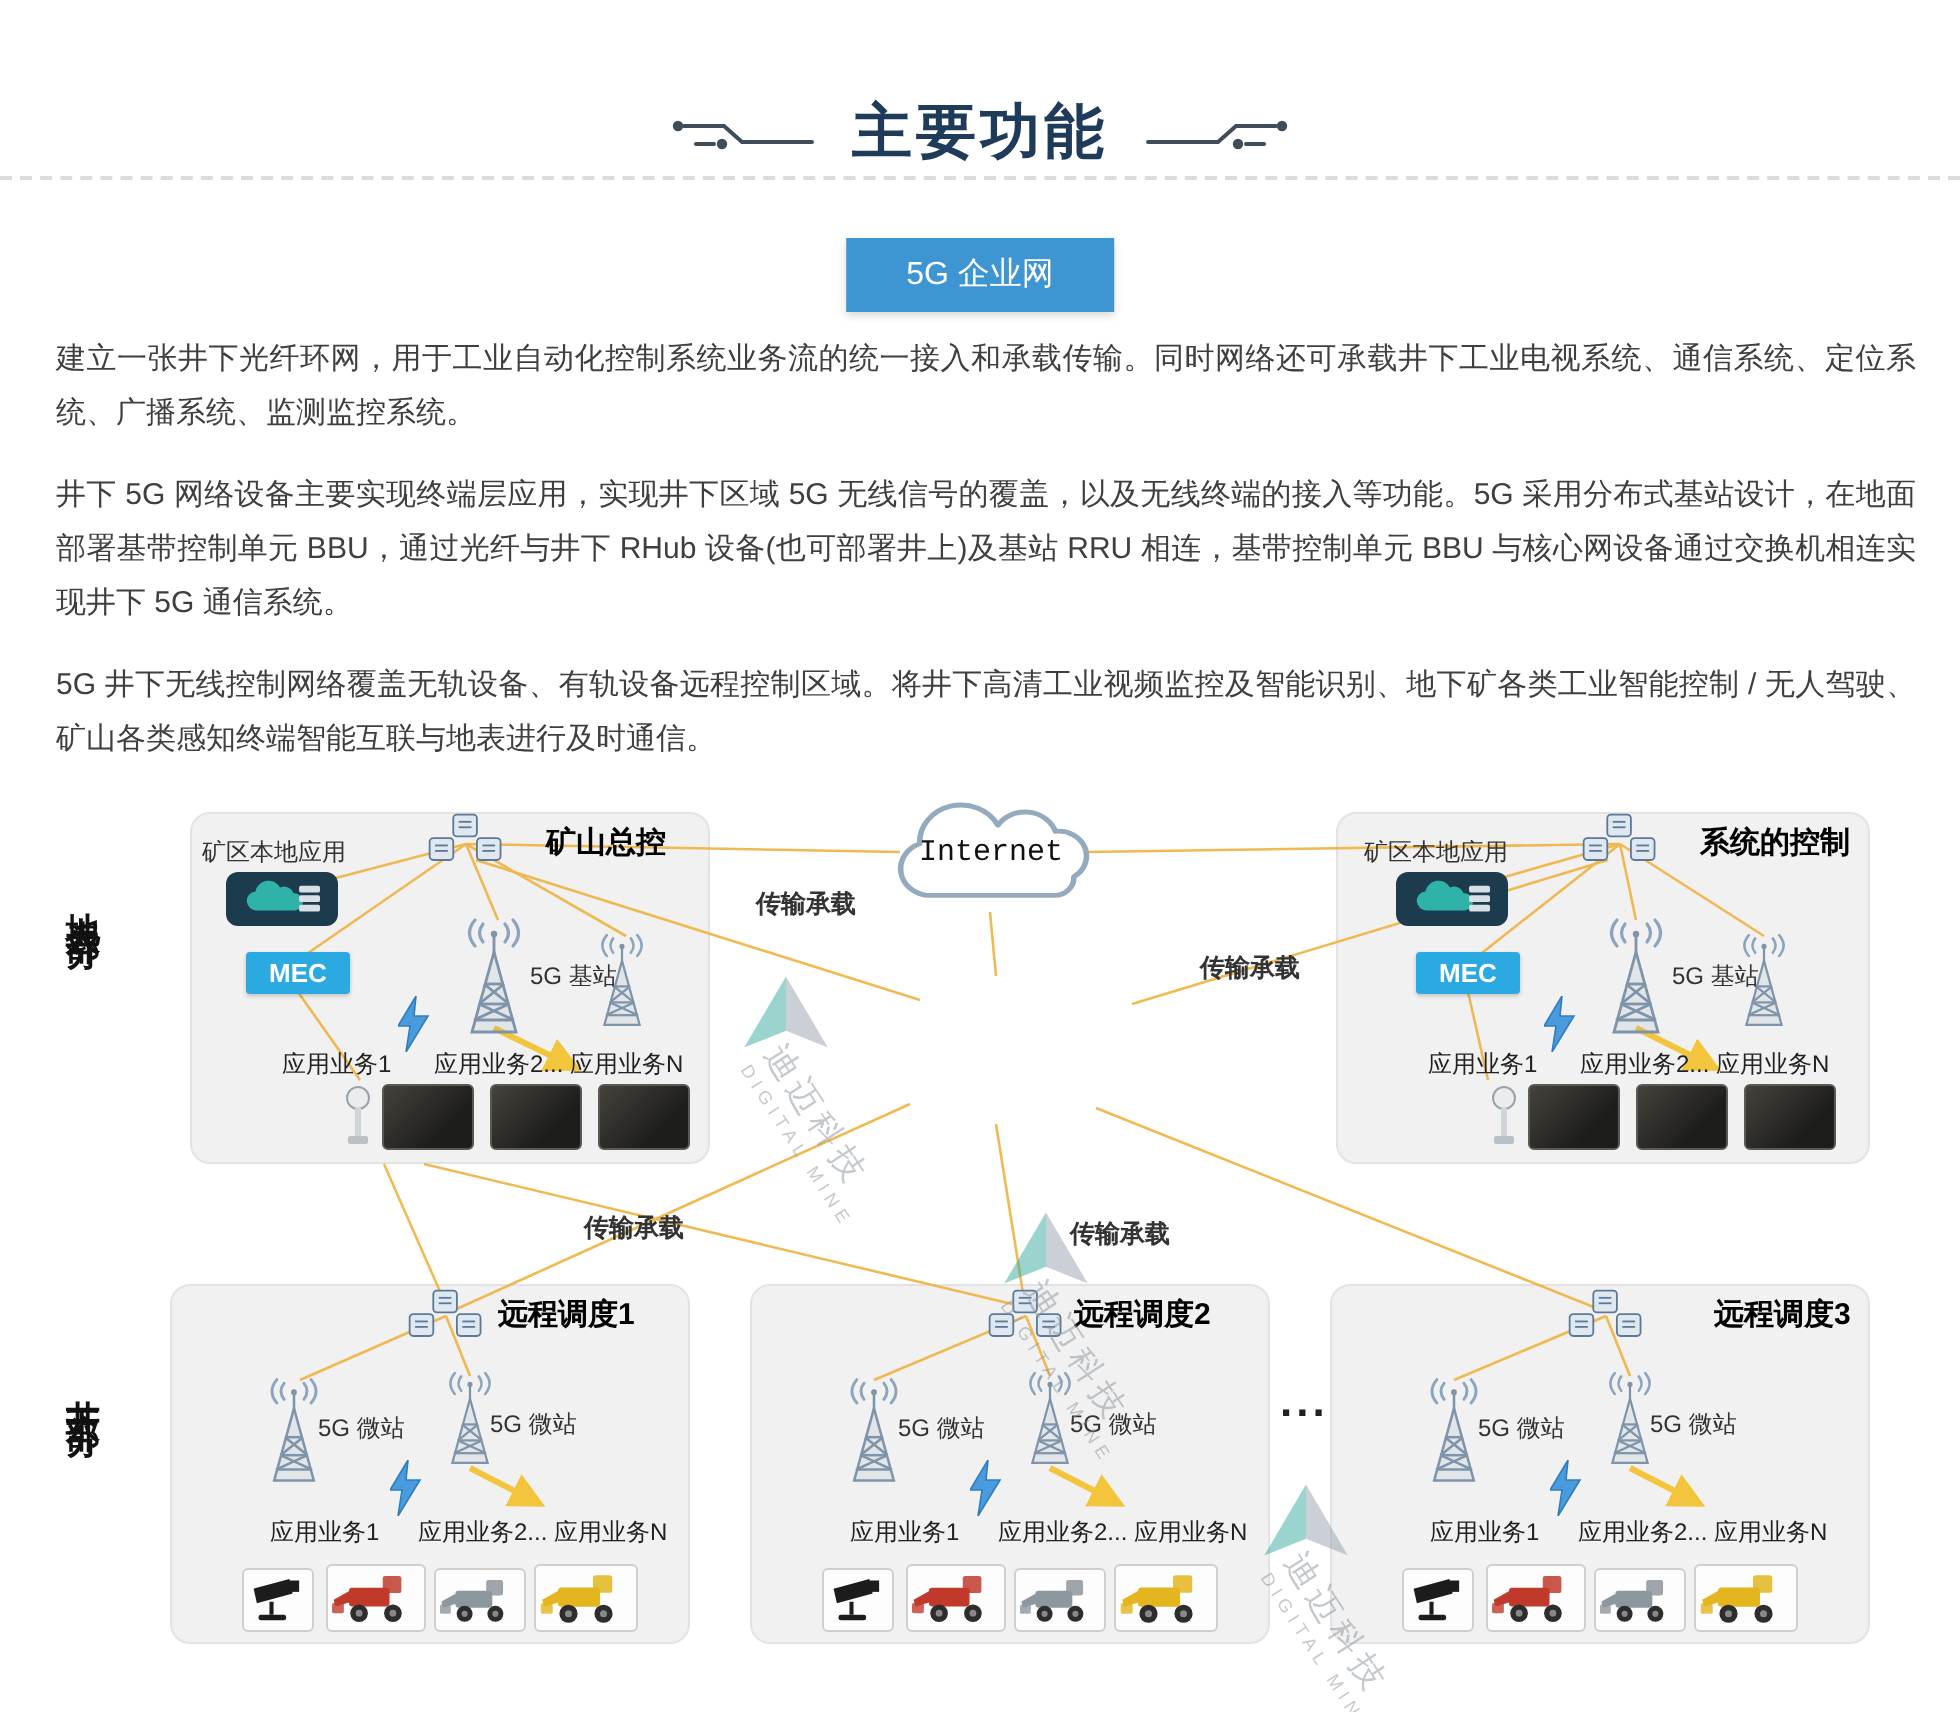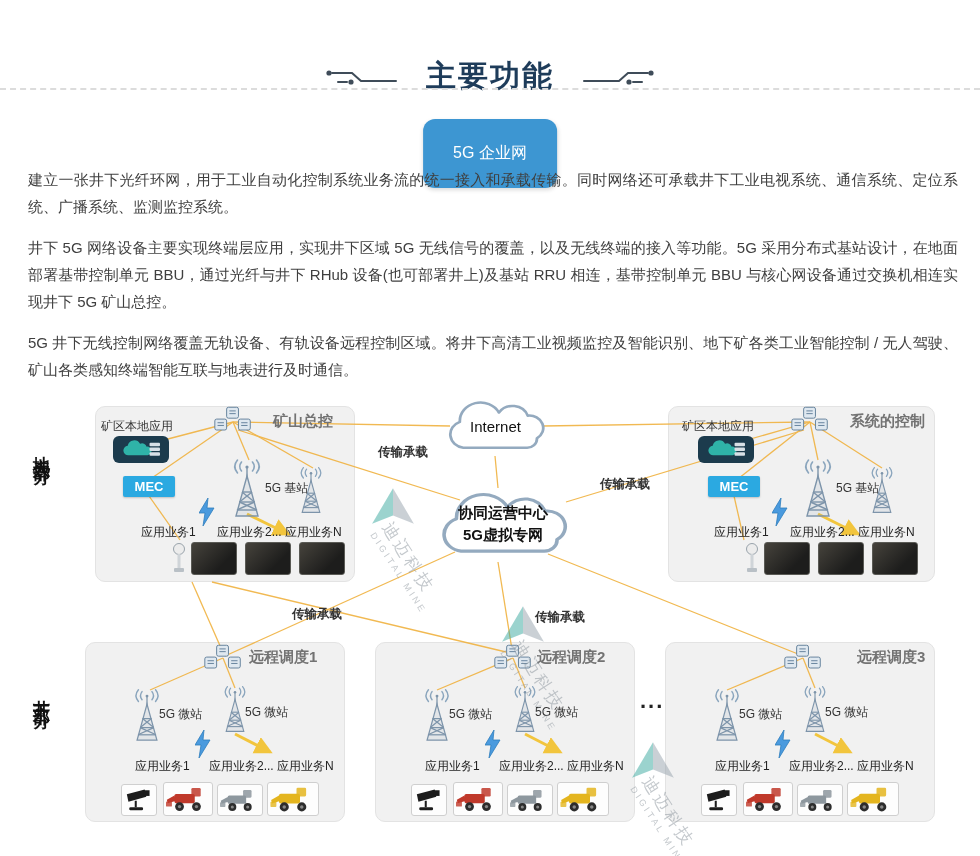--- a/index.html
+++ b/index.html
@@ -1,46 +1,46 @@
 <!DOCTYPE html>
 <html><head>
 <meta charset="utf-8">
 <style>
   * { box-sizing: border-box; }
   body { margin:0; background:#ffffff; font-family:"Liberation Sans","DejaVu Sans",sans-serif; color:#333; }
   .page { position:relative; width:980px; height:856px; background:#fff; overflow:hidden; }
 
   
   .title-row { position:absolute; top:44px; left:0; width:100%; display:flex; align-items:center; justify-content:center; gap:16px; }
-  .page-title { font-size:30px; font-weight:700; color:#1e3c5a; letter-spacing:2px; margin:12px; }
+  .page-title { font-size:30px; font-weight:700; color:#1e3c5a; letter-spacing:2px; margin:2px; }
   .deco-right { transform:scaleX(-1); }
   .dashed-rule { position:absolute; top:88px; left:0; width:100%; border-top:2px dashed #dcdcdc; }
   .badge { position:absolute; top:119px; left:50%; transform:translateX(-50%); background:#3d96d2; color:#fff;
-           font-size:16px; padding:24px 30px; border-radius:12px; box-shadow:0 2px 4px rgba(0,0,0,.15); cursor:pointer; }
+           font-size:16px; padding:8px 30px; border-radius:0; box-shadow:0 2px 4px rgba(0,0,0,.15); cursor:pointer; }
 
   
   .paragraphs { position:absolute; top:167px; left:28px; right:22px; }
   .paragraphs p { margin:0 0 15px 0; font-size:15px; line-height:1.78; color:#3f3f3f; text-align:justify; }
 
   
   .diagram { position:absolute; top:390px; left:0; width:980px; height:466px; }
   .panel { position:absolute; background:#f1f1f1; border:1px solid #e3e3e3; border-radius:10px; z-index:1; }
   .lines { position:absolute; left:0; top:0; z-index:2; pointer-events:none; }
   .g { position:absolute; z-index:3; }
   .g > * { position:absolute; }
-  .site-title { font-size:15px; font-weight:700; color:#737373; white-space:nowrap; }
+  .site-title { font-size:15px; font-weight:700; color:#000000; white-space:nowrap; }
   .small-label { font-size:12px; color:#333; white-space:nowrap; }
   .svc { font-size:12px; color:#222; white-space:nowrap; }
   .mec-box { background:#2ba9e1; color:#fff; font-weight:700; font-size:13px; text-align:center; line-height:21px; border-radius:2px; box-shadow:0 1px 2px rgba(0,0,0,.2); }
   .dark-appliance { background:#1c3b4d; border-radius:6px; display:flex; align-items:center; justify-content:center; }
   .thumb { background:linear-gradient(135deg,#46433c,#1d1d1c 70%); border:1px solid #5a5a55; border-radius:3px; }
   .vthumb { background:#fdfdfd; border:1px solid #cfcfcf; border-radius:3px; display:flex; align-items:flex-end; justify-content:center; padding:2px; }
   .vlabel { position:absolute; writing-mode:vertical-rl; text-orientation:upright; font-weight:700; font-size:17px; color:#111; letter-spacing:4px; z-index:3; }
   .transport { position:absolute; font-size:12.5px; font-weight:700; color:#333; z-index:3; white-space:nowrap; }
-  .cloud-g { position:absolute; z-index:3; }
+  .cloud-g { position:absolute; z-index:3;font-family:Liberation Mono, monospace; }
   .cloud-g svg.cloudshape { position:absolute; left:0; top:0; width:100%; height:100%; }
   .cloud-label { position:absolute; inset:0; display:flex; flex-direction:column; align-items:center; justify-content:center; font-size:15px; color:#111; }
   .cloud-label.bold { font-weight:700; line-height:1.45; }
   .ellipsis { position:absolute; font-size:22px; font-weight:700; color:#222; letter-spacing:2px; z-index:3; }
   .watermark { position:absolute; z-index:4; opacity:.5; pointer-events:none; }
   .wm-text { position:absolute; left:26px; top:32px; transform:rotate(57deg); transform-origin:0 0; color:#8b949c; white-space:nowrap; }
   .wm-cn { font-size:17px; letter-spacing:3px; }
   .wm-en { font-size:9px; letter-spacing:3px; }
 </style>
 </head>
@@ -144,21 +144,21 @@
       </g>
       <circle cx="5" cy="7" r="2.6" fill="#3f4c59"></circle>
       <circle cx="27" cy="16" r="2.6" fill="#3f4c59"></circle>
     </svg>
   </div>
   <div class="dashed-rule"></div>
   <div class="badge">5G 企业网</div>
 
   <div class="paragraphs">
     <p>建立一张井下光纤环网，用于工业自动化控制系统业务流的统一接入和承载传输。同时网络还可承载井下工业电视系统、通信系统、定位系统、广播系统、监测监控系统。</p>
-    <p>井下 5G 网络设备主要实现终端层应用，实现井下区域 5G 无线信号的覆盖，以及无线终端的接入等功能。5G 采用分布式基站设计，在地面部署基带控制单元 BBU，通过光纤与井下 RHub 设备(也可部署井上)及基站 RRU 相连，基带控制单元 BBU 与核心网设备通过交换机相连实现井下 5G 矿山总控。</p>
+    <p>井下 5G 网络设备主要实现终端层应用，实现井下区域 5G 无线信号的覆盖，以及无线终端的接入等功能。5G 采用分布式基站设计，在地面部署基带控制单元 BBU，通过光纤与井下 RHub 设备(也可部署井上)及基站 RRU 相连，基带控制单元 BBU 与核心网设备通过交换机相连实现井下 5G 通信系统。</p>
     <p>5G 井下无线控制网络覆盖无轨设备、有轨设备远程控制区域。将井下高清工业视频监控及智能识别、地下矿各类工业智能控制 / 无人驾驶、矿山各类感知终端智能互联与地表进行及时通信。</p>
   </div>
 
   <div class="diagram">
 
     <div class="panel" style="left:95px;top:16px;width:260px;height:176px;"></div>
     <div class="panel" style="left:668px;top:16px;width:267px;height:176px;"></div>
     <div class="panel" style="left:85px;top:252px;width:260px;height:180px;"></div>
     <div class="panel" style="left:375px;top:252px;width:260px;height:180px;"></div>
     <div class="panel" style="left:665px;top:252px;width:270px;height:180px;"></div>
@@ -214,29 +214,20 @@
     <div class="transport" style="left:292px;top:216px;">传输承载</div>
     <div class="transport" style="left:535px;top:219px;">传输承载</div>
 
     <div class="cloud-g" style="left:438px;top:4px;width:115px;height:64px;">
       <svg class="cloudshape" viewBox="0 0 100 62" preserveAspectRatio="none">
           <use href="#sym-cloud"></use>
         </svg>
       <div class="cloud-label">Internet</div>
     </div>
 
-    <div class="cloud-g" style="left:428px;top:94px;width:150px;height:80px;">
-      <svg class="cloudshape" viewBox="0 0 100 62" preserveAspectRatio="none">
-          <use href="#sym-cloud"></use>
-        </svg>
-      <div class="cloud-label bold">
-        <span>协同运营中心</span>
-        <span>5G虚拟专网</span>
-      </div>
-    </div>
 
     <div class="g" style="left:95px;top:16px;width:260px;height:176px;">
       <svg style="left:118px;top:0;width:40px;height:28px;">
           <use href="#sym-cluster"></use>
         </svg>
       <div class="site-title" style="left:178px;top:6px;">矿山总控</div>
       <div class="small-label" style="left:6px;top:12px;">矿区本地应用</div>
       <div class="dark-appliance" style="left:18px;top:30px;width:56px;height:27px;">
         <svg style="position:static;width:46px;height:19px;" viewBox="0 0 44 20">
             <use href="#sym-appliance"></use>

